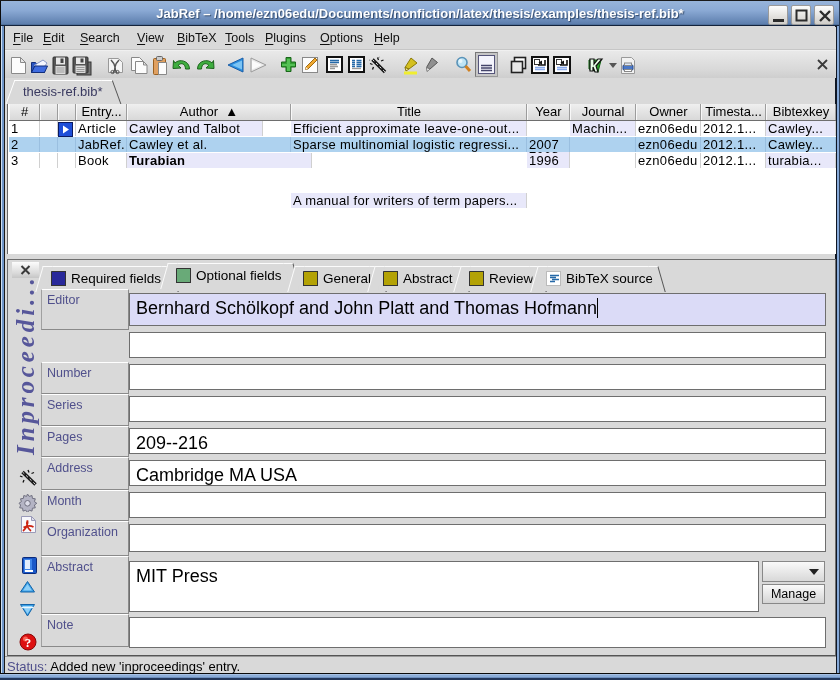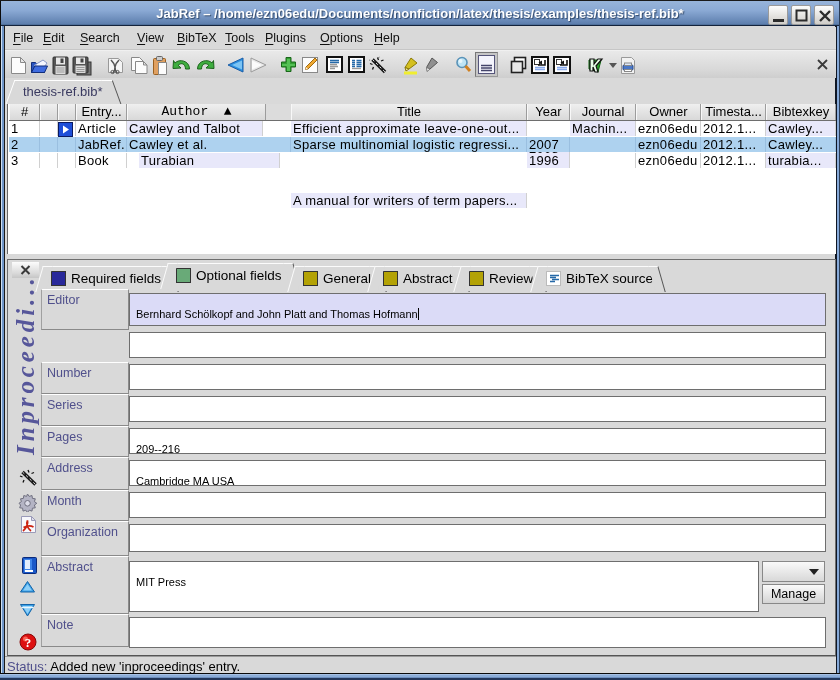--- a/index.html
+++ b/index.html
@@ -38,21 +38,21 @@
 
 #editorpanel { left:7px; top:259px; width:829px; height:397px; background:#d9d9d9; border:1px solid #6e6e6e; border-bottom-color:#555; }
 #closeed { position:absolute; left:4px; top:2px; width:27px; height:16px; background:linear-gradient(#fcfcfc,#d9d9d9 70%,#c6c6c6); font-size:13px; color:#222; text-align:center; line-height:15px; }
 .edtab { position:absolute; top:6px; height:25px; background:#d9d9d9; border-top:1px solid #fbfbfb; font-size:13.5px; line-height:24px; color:#000; text-align:left; padding-left:5px; white-space:nowrap; }
 .edtab:before { content:""; position:absolute; left:-7px; top:-1px; width:9px; height:25px; background:#d9d9d9; border-left:1px solid #fbfbfb; border-top:1px solid #fbfbfb; transform:skewX(-16deg); }
 .edtab:after { content:""; position:absolute; right:-7px; top:-1px; width:9px; height:25px; background:#d9d9d9; border-right:1px solid #555; border-top:1px solid #fbfbfb; transform:skewX(16deg); }
 .edtab.active { top:3px; height:28px; }
 .sq { display:inline-block; width:15px; height:15px; vertical-align:-3px; margin-right:5px; border:1px solid #333; }
 
 .flabel { position:absolute; left:33px; width:88px; background:#d9d9d9; border:1px solid #fff; border-left:1px solid #a0a0a0; border-right:1px solid #8a8a8a; border-bottom:1px solid #8a8a8a; color:#50508c; font-size:12.5px; padding:3px 0 0 5px; }
-.finput { position:absolute; left:121px; width:697px; background:#fff; border:1px solid #6e6e6e; font-size:11px; padding:14px 0 0 6px; color:#000; white-space:nowrap; overflow:hidden; }
+.finput { position:absolute; left:121px; width:697px; background:#fff; border:1px solid #6e6e6e; font-size:18px; padding:4px 0 0 6px; color:#000; white-space:nowrap; overflow:hidden; }
 
 .stripico { position:absolute; }
 
 #statusbar { left:5px; top:656px; width:831px; height:17px; border-top:1px solid #9a9a9a; background:#d9d9d9; font-size:13px; line-height:19px; padding-left:2px; }
 #statusbar .lbl { color:#50508c; }
 </style>
 </head>
 <body>
 <div class="abs" id="frame-top"></div>
 <div class="abs" id="frame-left"></div>
@@ -227,21 +227,21 @@
 <div class="abs" id="tabrow">
     <div id="filetab">thesis-ref.bib*</div>
   </div>
 
 <div class="abs" id="tablewrap">
   <div id="tablehead">
     <div class="hcell" style="left:0; width:31px;">#</div>
     <div class="hcell" style="left:31px; width:18px;"></div>
     <div class="hcell" style="left:49px; width:18px;"></div>
     <div class="hcell" style="left:67px; width:51px;">Entry...</div>
-    <div class="hcell" style="left:118px; width:139px;font-family:Liberation Mono, monospace;">Author&nbsp;&nbsp;▲</div>
+    <div class="hcell" style="left:118px; width:164px;">Author&nbsp;&nbsp;▲</div>
     <div class="hcell" style="left:282px; width:236px;">Title</div>
     <div class="hcell" style="left:518px; width:43px;">Year</div>
     <div class="hcell" style="left:561px; width:66px;">Journal</div>
     <div class="hcell" style="left:627px; width:65px;">Owner</div>
     <div class="hcell" style="left:692px; width:65px;">Timesta...</div>
     <div class="hcell" style="left:757px; width:70px;">Bibtexkey</div>
   </div>
   <div class="trow" style="top:17px;">
     <div class="tcell" style="left:0;width:31px;">1</div>
     <div class="tcell" style="left:31px;width:18px;"></div>
@@ -266,21 +266,21 @@
     <div class="tcell sel" style="left:561px;width:66px;"></div>
     <div class="tcell sel" style="left:627px;width:65px;">ezn06edu</div>
     <div class="tcell sel" style="left:692px;width:65px;">2012.1...</div>
     <div class="tcell sel" style="left:757px;width:70px;">Cawley...</div>
   </div>
   <div class="trow" style="top:49px;">
     <div class="tcell" style="left:0;width:31px;">3</div>
     <div class="tcell" style="left:31px;width:18px;"></div>
     <div class="tcell" style="left:49px;width:18px;"></div>
     <div class="tcell" style="left:67px;width:51px;">Book</div>
-    <div class="tcell lav" style="left:130px;width:141px;">Turabian</div>
+    <div class="tcell lav" style="left:118px;width:185px;font-weight:bold;">Turabian</div>
     <div class="tcell lav" style="left:282px;width:236px;margin-top:40px;">A manual for writers of term papers...</div>
     <div class="tcell lav" style="left:518px;width:43px;">1996</div>
     <div class="tcell" style="left:561px;width:66px;"></div>
     <div class="tcell" style="left:627px;width:65px;">ezn06edu</div>
     <div class="tcell" style="left:692px;width:65px;">2012.1...</div>
     <div class="tcell lav" style="left:757px;width:70px;">turabia...</div>
   </div>
   <svg style="position:absolute;left:50px;top:18px;" width="15" height="15">
       <rect x="0.5" y="0.5" width="14" height="14" fill="#1d4ed8" stroke="#0a1a60"></rect>
       <path d="M5 3.5 L11 7.5 L5 11.5 Z" fill="#fff"></path>

